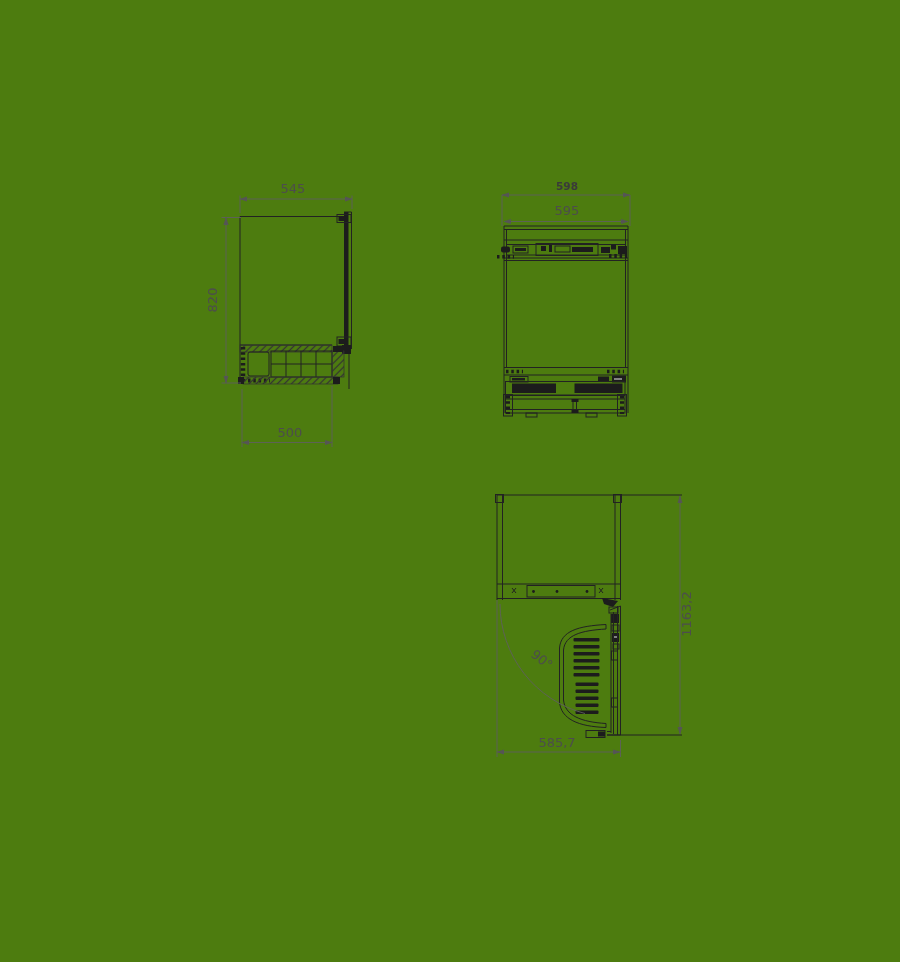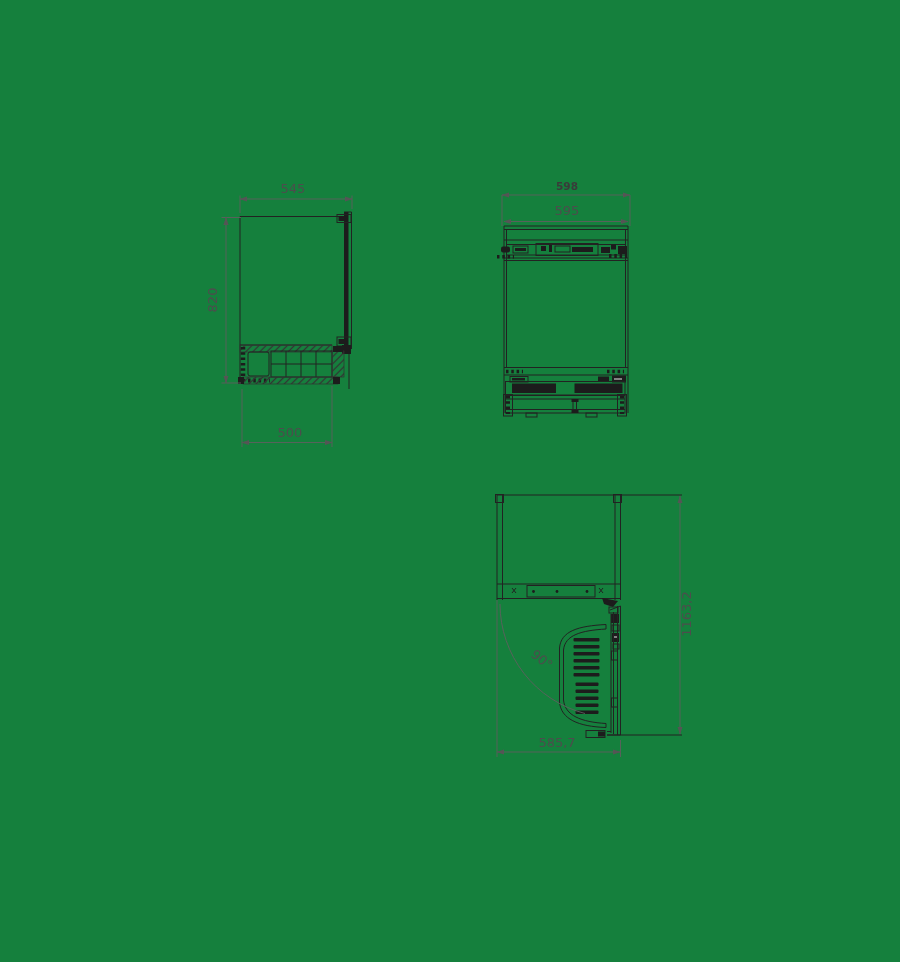--- a/index.html
+++ b/index.html
@@ -1,16 +1,16 @@
 <!DOCTYPE html>
 <html><head>
 <meta charset="utf-8">
 <style>
   html,body{margin:0;padding:0;background:#ffffff;}
-  .canvas{position:relative;width:900px;height:962px;background:#15803d;overflow:hidden;
+  .canvas{position:relative;width:900px;height:962px;background:#4d7c0f;overflow:hidden;
           font-family:"DejaVu Sans",sans-serif;}
   svg{display:block;}
   .obj{stroke:#222222;fill:none;stroke-width:1;}
   .objf{fill:#1c1c1c;stroke:none;}
   .hatch{fill:url(#hatchp);stroke:#333333;stroke-width:0.7;}
   .dots{stroke:#1c1c1c;fill:none;stroke-dasharray:2.5,2.8;}
   .dim{stroke:#5f5f5f;fill:none;stroke-width:0.9;}
   .arr2{marker-start:url(#arr);marker-end:url(#arr);}
   .dimtext{fill:#4d4d4d;font-family:"DejaVu Sans",sans-serif;font-size:13px;}
   .dimbold{fill:#3a3a3a;font-family:"DejaVu Sans",sans-serif;font-size:10.5px;font-weight:bold;}

